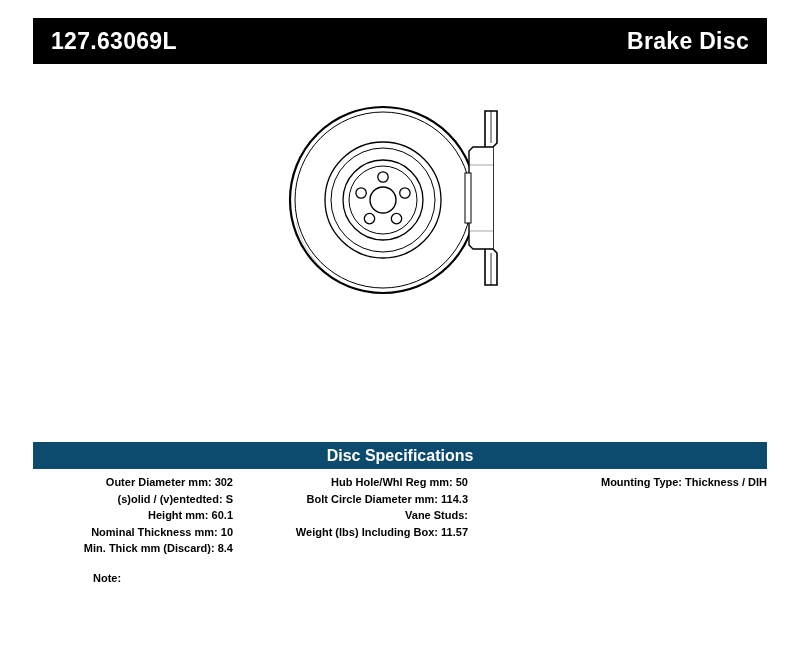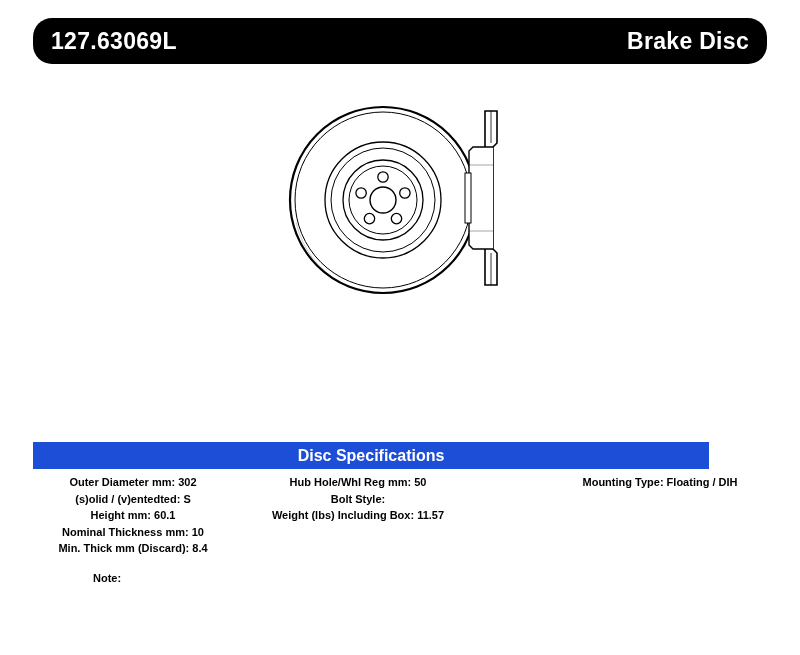--- a/index.html
+++ b/index.html
@@ -22,21 +22,20 @@
     left: 33px;
     top: 18px;
     width: 734px;
     height: 46px;
     background: #000000;
     display: flex;
     align-items: center;
     justify-content: space-between;
     box-sizing: border-box;
     padding: 0 18px;
-    border-radius: 19px;
   }
   .part-number {
     color: #ffffff;
     font-size: 23px;
     font-weight: bold;
     letter-spacing: 0.3px;
     line-height: 1;
   }
   .header-title {
     color: #ffffff;
@@ -64,23 +63,23 @@
     position: absolute;
     left: 430px;
     top: 28px;
   }
 
   
   .spec-header {
     position: absolute;
     left: 33px;
     top: 442px;
-    width: 676px;
+    width: 734px;
     height: 27px;
-    background: #1d4ed8;
+    background: #0c4a6e;
     color: #ffffff;
     font-size: 16px;
     font-weight: bold;
     display: flex;
     align-items: center;
     justify-content: center;
     box-sizing: border-box;
   }
 
   .spec-body {
@@ -110,21 +109,20 @@
     text-align: right;
   }
   .col-right {
     left: 520px;
     top: 2px;
     width: 214px;
     text-align: right;
   }
   .spec-row {
     white-space: nowrap;
-    text-align: center;
   }
   .note-line {
     position: absolute;
     left: 60px;
     top: 100px;
     font-size: 11px;
     font-weight: bold;
   }
 
   svg { display: block; }
@@ -188,22 +186,23 @@
   <div class="spec-col col-left">
     <div class="spec-row">Outer Diameter mm: 302</div>
     <div class="spec-row">(s)olid / (v)entedted: S</div>
     <div class="spec-row">Height mm: 60.1</div>
     <div class="spec-row">Nominal Thickness mm: 10</div>
     <div class="spec-row">Min. Thick mm (Discard): 8.4</div>
   </div>
 
   <div class="spec-col col-mid">
     <div class="spec-row">Hub Hole/Whl Reg mm:  50</div>
-    <div class="spec-row">Bolt Style:</div>
+    <div class="spec-row">Bolt Circle Diameter mm: 114.3</div>
+    <div class="spec-row">Vane Studs:</div>
     <div class="spec-row">Weight (lbs) Including Box: 11.57</div>
   </div>
 
   <div class="spec-col col-right">
-    <div class="spec-row">Mounting Type: Floating / DIH</div>
+    <div class="spec-row">Mounting Type: Thickness / DIH</div>
   </div>
 
   <div class="note-line">Note:</div>
 </div>
 
 </body></html>

